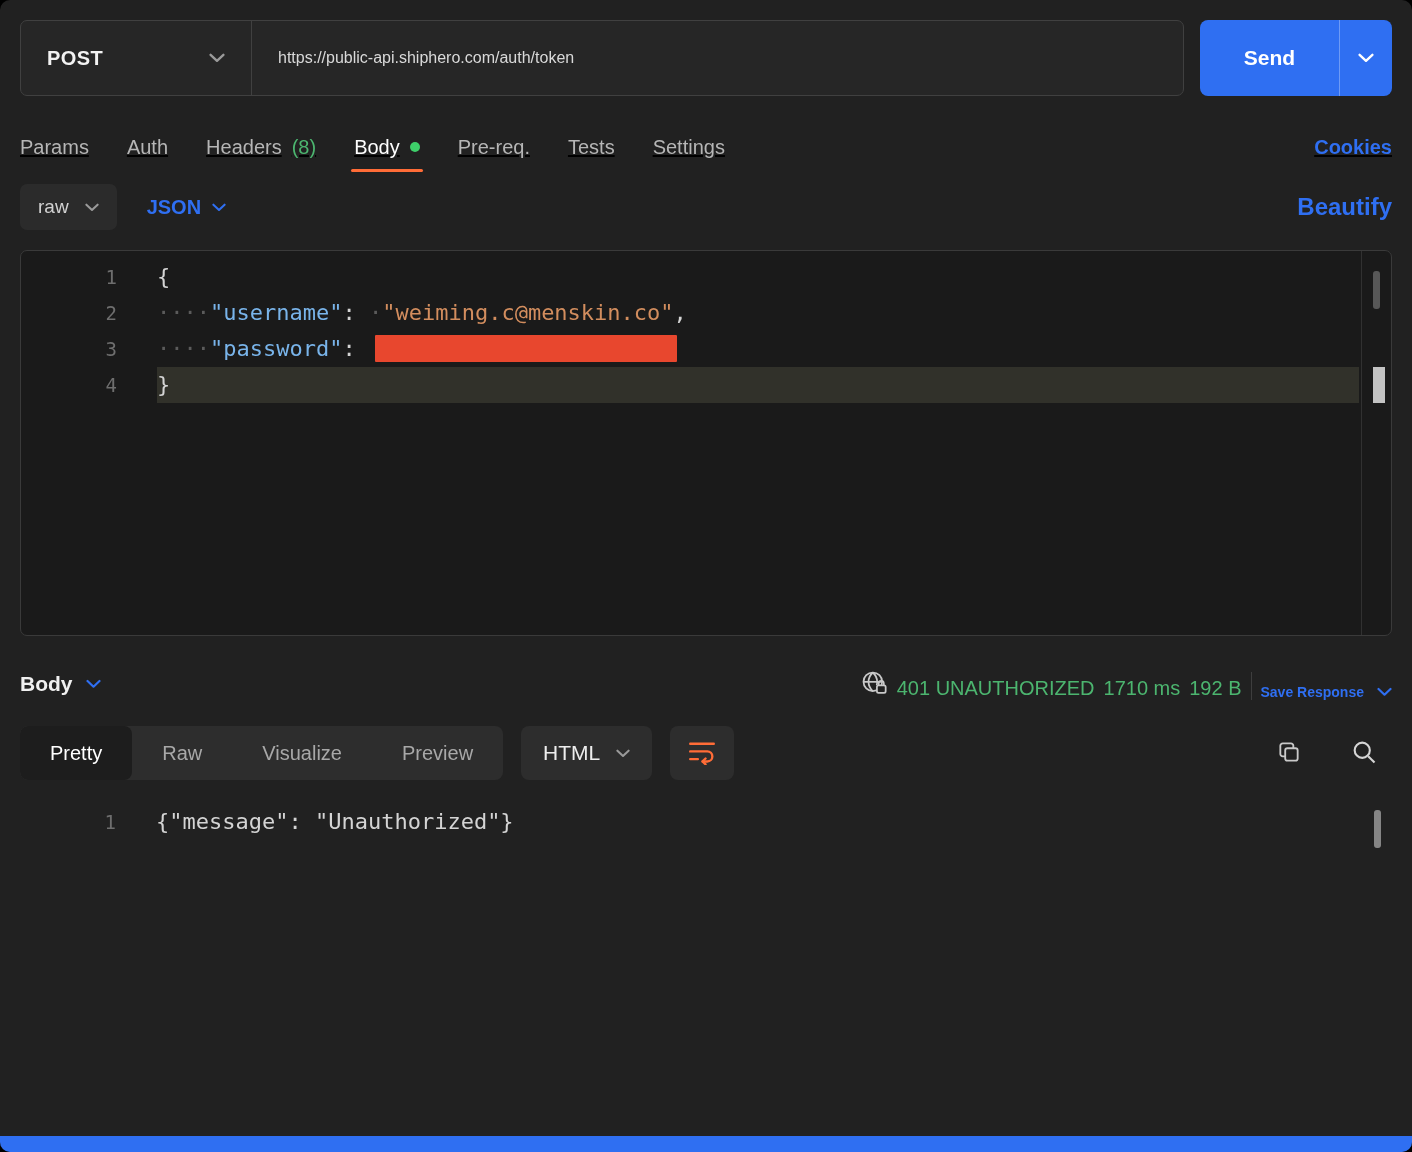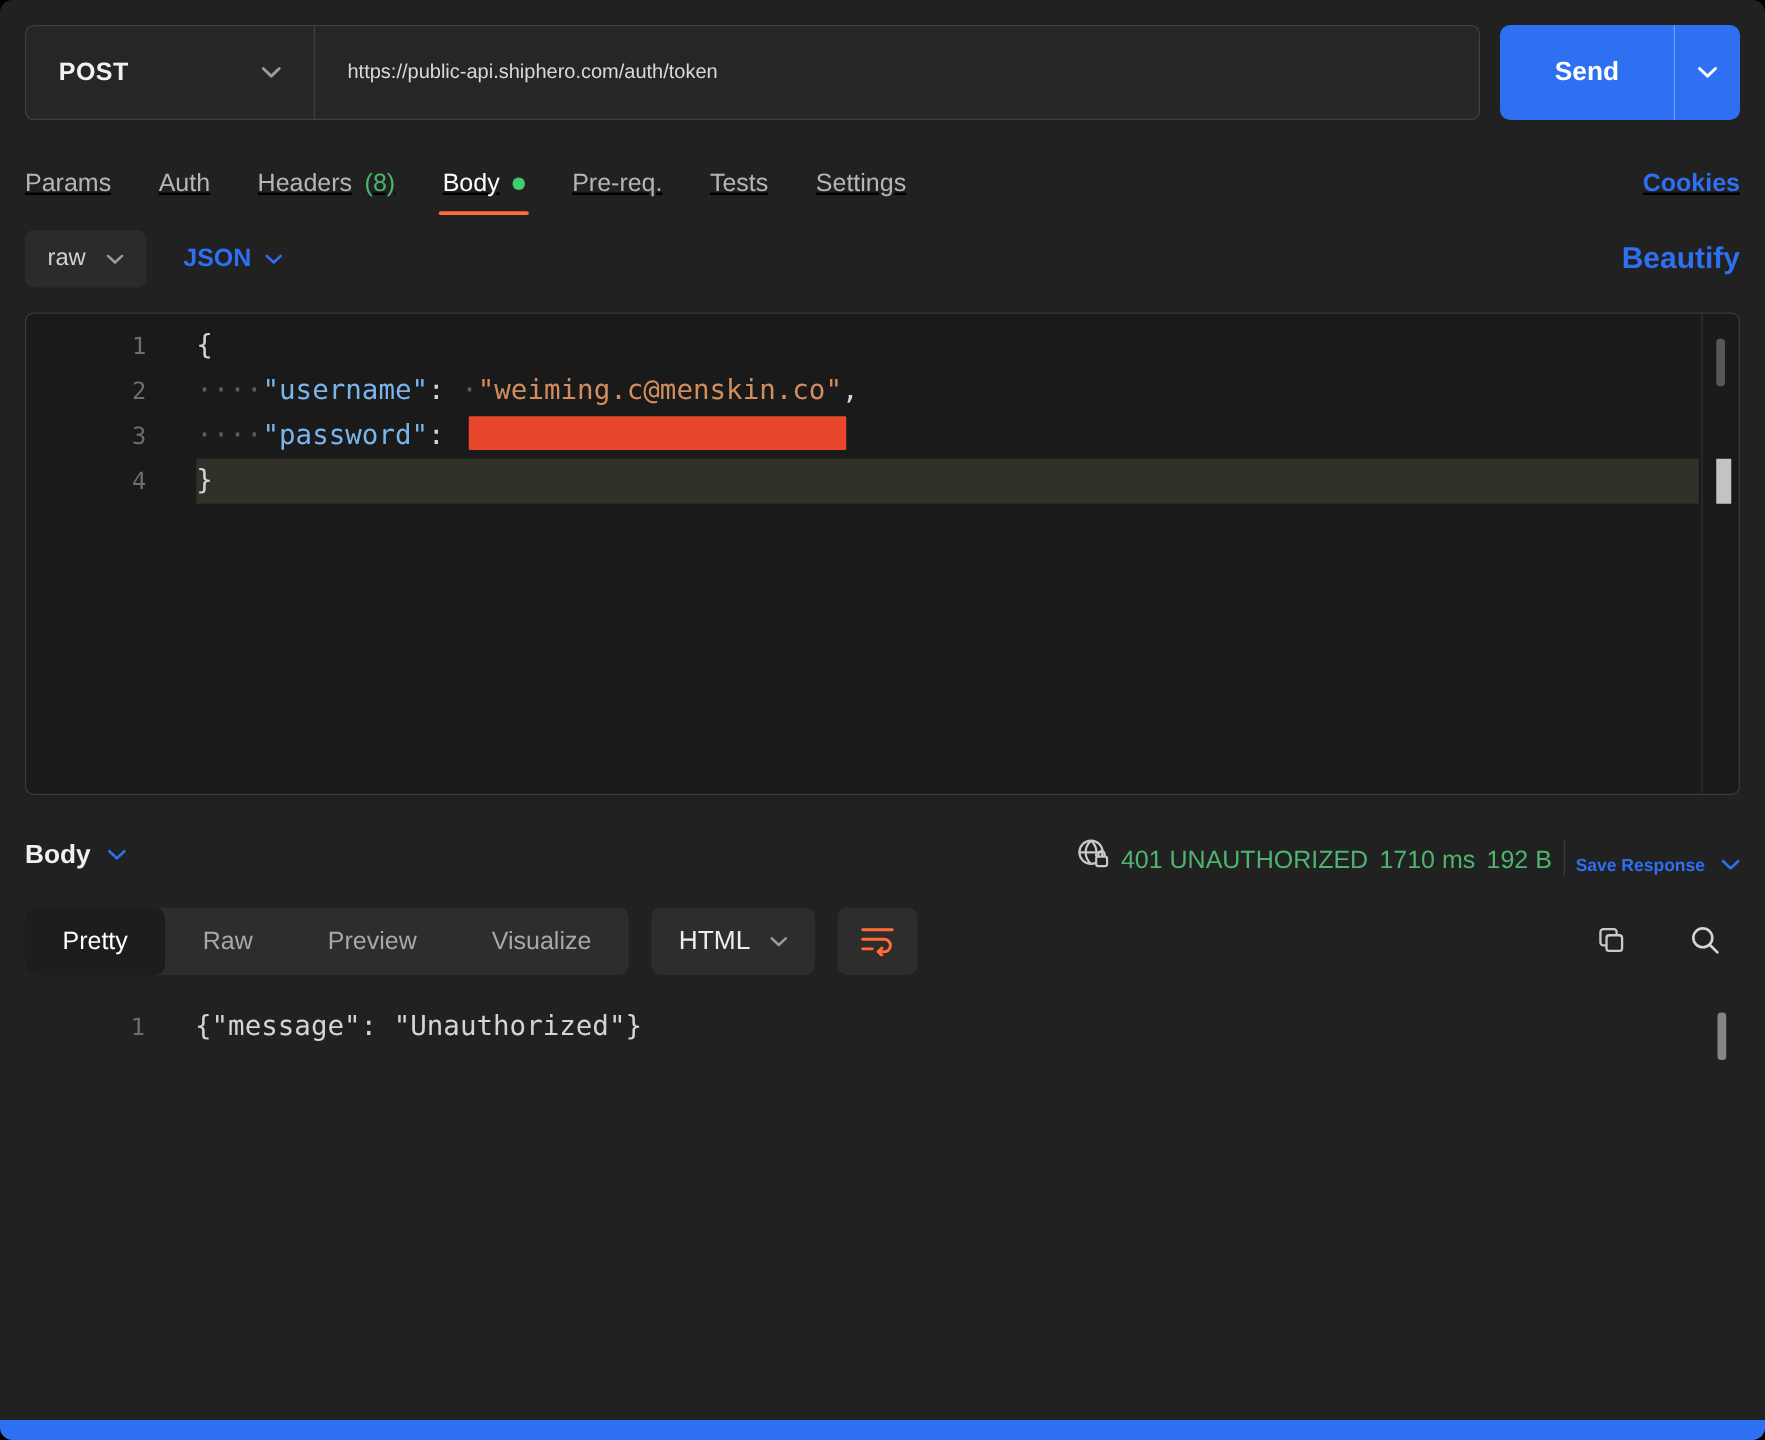--- a/index.html
+++ b/index.html
@@ -282,22 +282,22 @@
             </svg>
         </span>
       </div>
     </div>
   </div>
 
   <div class="resp-toolbar">
     <div class="view-tabs">
       <div class="view-tab active">Pretty</div>
       <div class="view-tab">Raw</div>
+      <div class="view-tab">Visualize</div>
       <div class="view-tab">Preview</div>
-      <div class="view-tab">Visualize</div>
     </div>
     <div class="lang-select">
       <span>HTML</span>
       <span class="chev">
         <svg width="14" height="9" viewBox="0 0 15 9">
             <path d="M1.5 1.5L7.5 7.2 13.5 1.5" fill="none" stroke="currentColor" stroke-width="2.2" stroke-linecap="round" stroke-linejoin="round"></path>
           </svg>
       </span>
     </div>
     <button class="wrap-btn">

